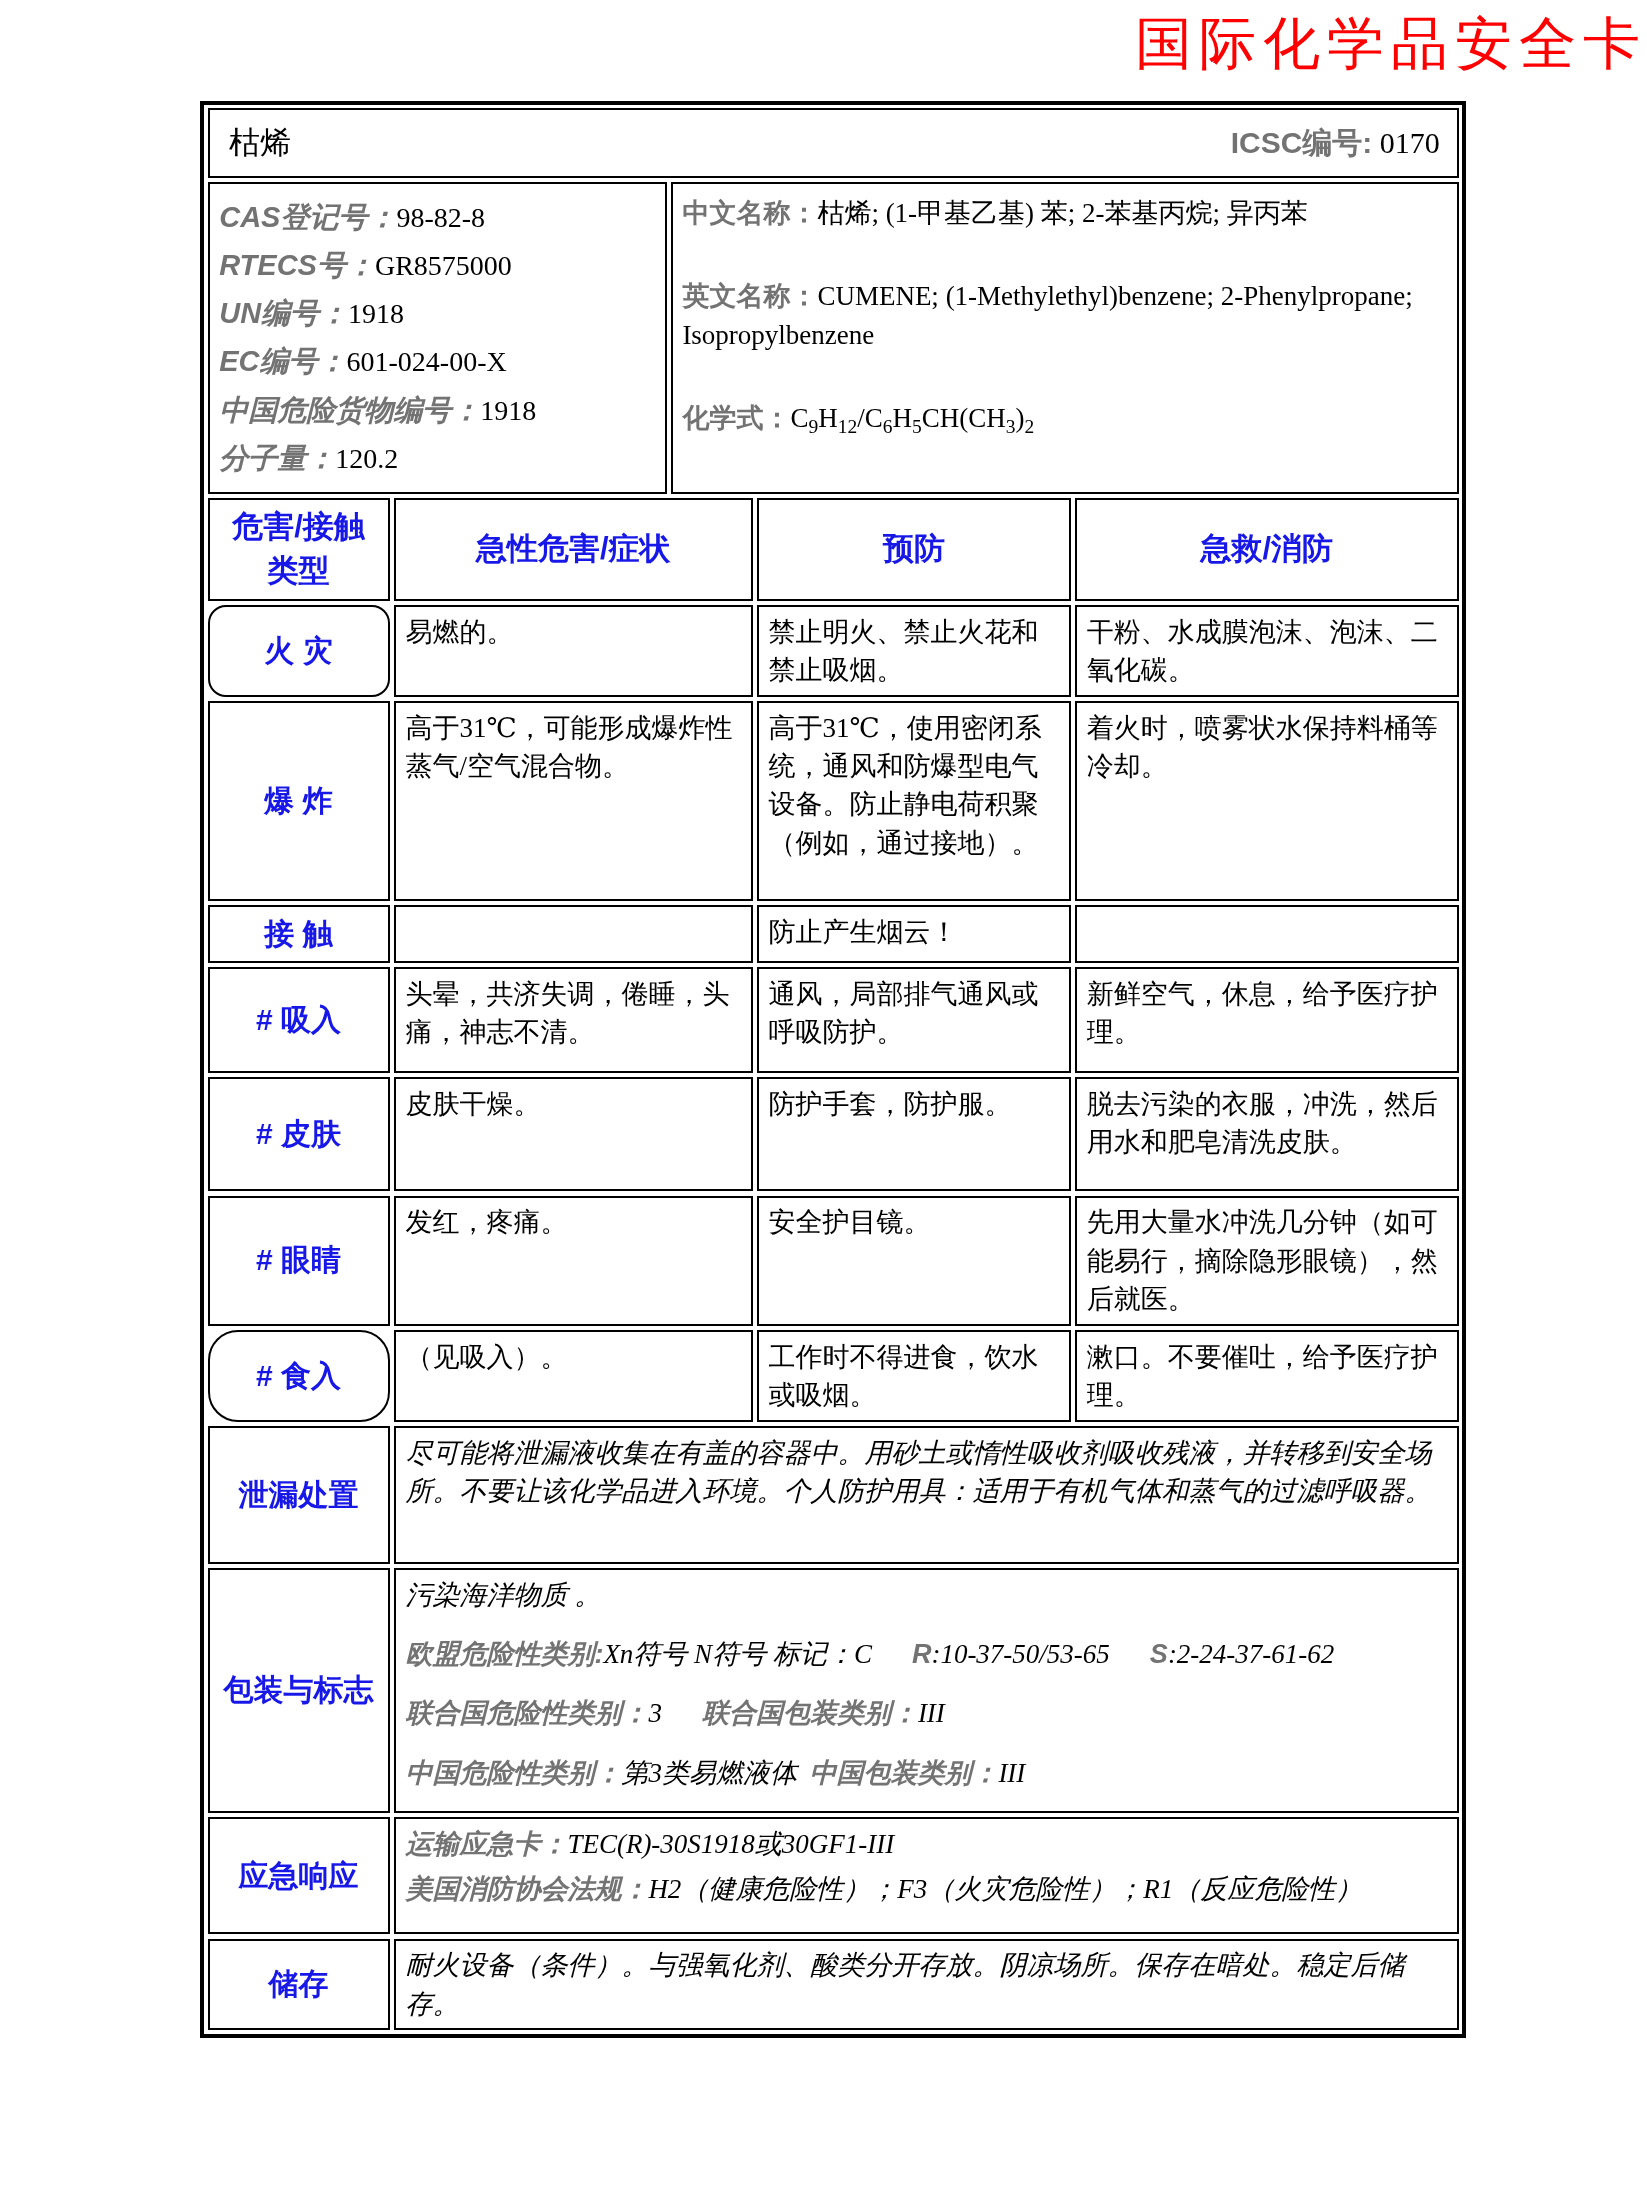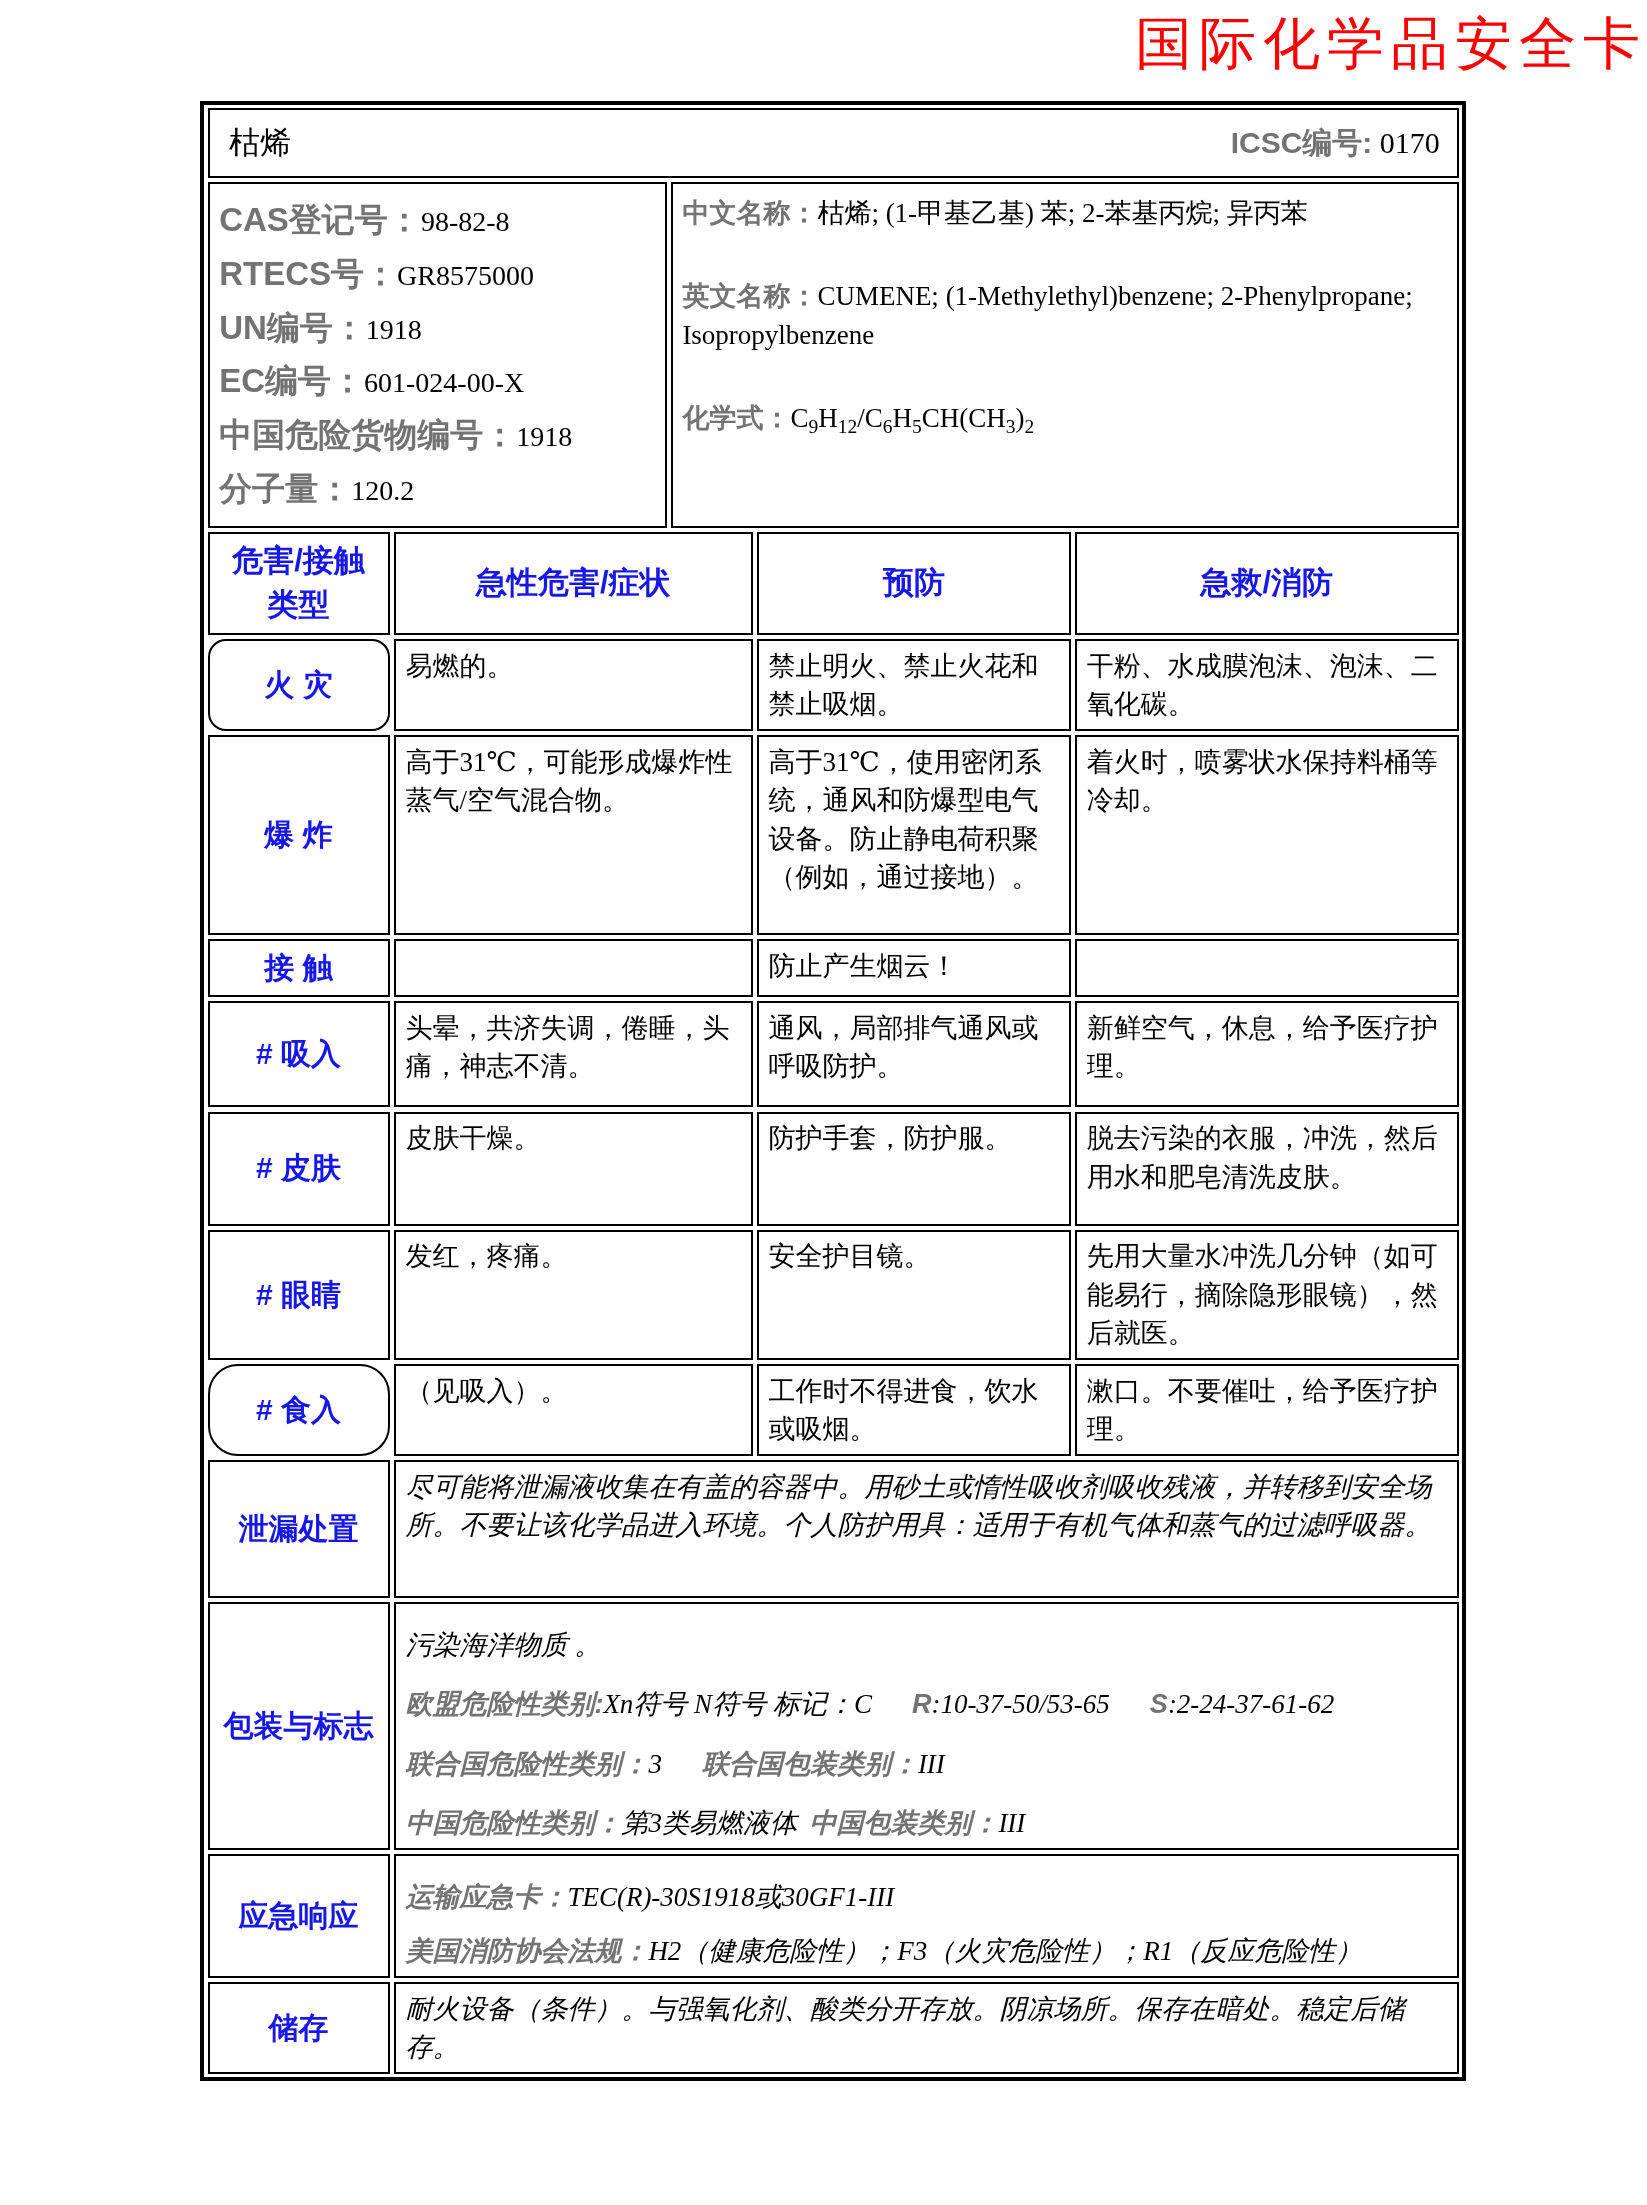--- a/index.html
+++ b/index.html
@@ -75,27 +75,27 @@
   .title-row-cell {
     display: flex;
     align-items: center;
     justify-content: space-between;
     min-height: 70px;
     padding: 5.6px 16.7px 5.6px 19.5px;
   }
   .substance { font-size: 31px; }
   .icsc { font-size: 30px; }
   .id-line { margin: 7px 0; font-size: 28px; }
-  .id-line .lbl { font-size: 33px; }
+  .id-line .lbl { font-size: 29px; font-style: italic; }
   .names-cell p { margin: 4.2px 0 0 0; }
   .names-cell .block-gap { margin-top: 45px; }
   .formula sub { font-size: 19.5px; }
   .gap-left { margin-left: 40px; }
   .small-gap { margin-left: 12.5px; }
-  .rich p { margin: 16px 0 21px 0; }
+  .rich p { margin: 0 0 21px 0; }
   .rich p:last-child { margin-bottom: 0; }
   .mh-info { min-height: 248px; }
   .mh-head { min-height: 99px; }
   .mh-fire { min-height: 82px; border-radius: 18px; }
   .mh-expl { min-height: 200px; }
   .mh-cont { min-height: 51px; }
   .mh-inha { min-height: 106px; }
   .mh-skin { min-height: 114px; }
   .mh-eyes { min-height: 127px; }
   .mh-inge { min-height: 78px; border-radius: 30px; }

